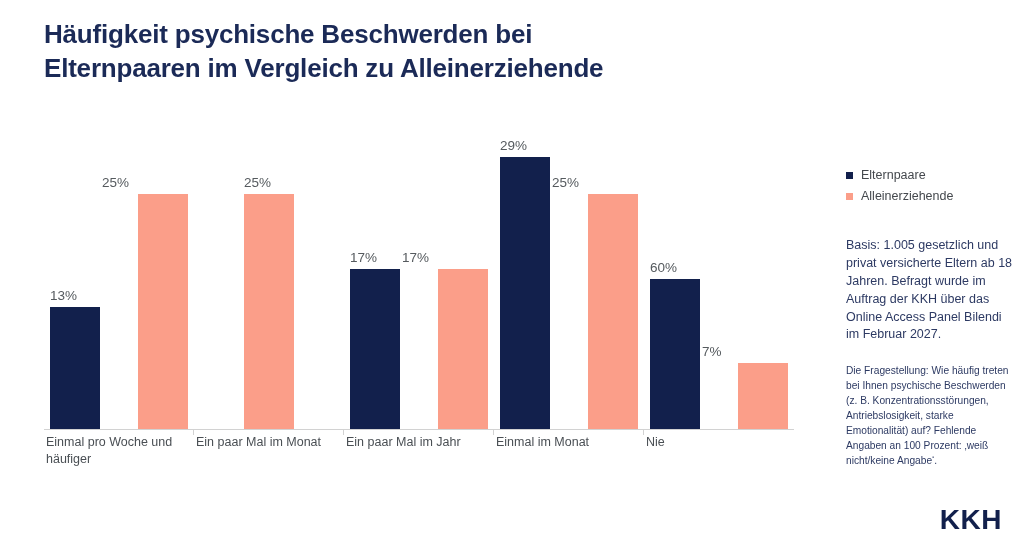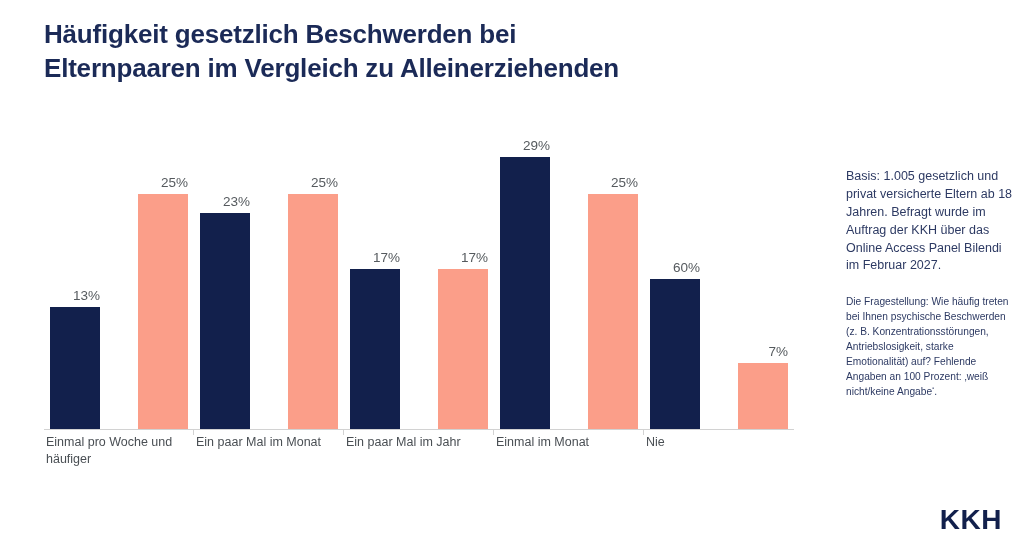--- a/index.html
+++ b/index.html
@@ -84,21 +84,21 @@
   .bar {
     width: 100%;
     display: block;
   }
   .bar.navy  { background: #12204c; }
   .bar.salmon{ background: #fb9e89; }
   .bar-label {
     position: absolute;
     left: 0;
     width: 100%;
-    text-align: right;
+    text-align: left;
     font-size: 13.5px;
     color: #555a5e;
     white-space: nowrap;
   }
   .pair { display: flex; align-items: flex-end; height: 100%; }
   .pair .bar-wrap + .bar-wrap { margin-left: 2px; padding-left: 36px; }
 
   
   #x-labels {
     position: absolute;
@@ -161,45 +161,41 @@
     font-weight: bold;
     color: #12204c;
     letter-spacing: 0.5px;
     font-family: "Liberation Sans", sans-serif;
   }
 </style>
 </head>
 <body>
 
 <div id="chart-title">
-  <span class="tline">Häufigkeit gesetzlich Beschwerden bei</span>
-  <span class="tline">Elternpaaren im Vergleich zu Alleinerziehenden</span>
+  <span class="tline">Häufigkeit psychische Beschwerden bei</span>
+  <span class="tline">Elternpaaren im Vergleich zu Alleinerziehende</span>
 </div>
 
 <div id="plot-area">
   <div id="groups">
       <div class="group">
         <div class="pair">
           <div class="bar-wrap">
             <span class="bar-label" style="bottom: 126px;">13%</span>
             <div class="bar navy" title="Elternpaare: 13%" style="height: 122px; background: rgb(18, 32, 76);"></div>
           </div>
           <div class="bar-wrap">
             <span class="bar-label" style="bottom: 239px;">25%</span>
             <div class="bar salmon" title="Alleinerziehende: 25%" style="height: 235px; background: rgb(251, 158, 137);"></div>
           </div>
         </div>
         <span class="tick"></span>
       </div>
       <div class="group">
         <div class="pair">
-          <div class="bar-wrap">
-            <span class="bar-label" style="bottom: 220px;">23%</span>
-            <div class="bar navy" title="Elternpaare: 23%" style="height: 216px; background: rgb(18, 32, 76);"></div>
-          </div>
           <div class="bar-wrap">
             <span class="bar-label" style="bottom: 239px;">25%</span>
             <div class="bar salmon" title="Alleinerziehende: 25%" style="height: 235px; background: rgb(251, 158, 137);"></div>
           </div>
         </div>
         <span class="tick"></span>
       </div>
       <div class="group">
         <div class="pair">
           <div class="bar-wrap">
@@ -245,18 +241,28 @@
 <div id="x-labels">
     <div class="xlabel">Einmal pro Woche und häufiger</div>
     <div class="xlabel">Ein paar Mal im Monat</div>
     <div class="xlabel">Ein paar Mal im Jahr</div>
     <div class="xlabel">Einmal im Monat</div>
     <div class="xlabel">Nie</div>
   </div>
 
 <div id="side-panel">
 
+  <div id="legend">
+    <div class="legend-item">
+      <span class="legend-swatch navy"></span>
+      <span>Elternpaare</span>
+    </div>
+    <div class="legend-item">
+      <span class="legend-swatch salmon"></span>
+      <span>Alleinerziehende</span>
+    </div>
+  </div>
 
   <div id="basis-note">Basis: 1.005 gesetzlich und privat versicherte Eltern ab 18 Jahren. Befragt wurde im Auftrag der KKH über das Online Access Panel Bilendi im Februar 2027.</div>
   <div id="question-note">Die Fragestellung: Wie häufig treten bei Ihnen psychische Beschwerden (z. B. Konzentrationsstörungen, Antriebslosigkeit, starke Emotionalität) auf? Fehlende Angaben an 100 Prozent: ‚weiß nicht/keine Angabe‘.</div>
 </div>
 
 <div id="kkh-logo">KKH</div>
 
 </body></html>

